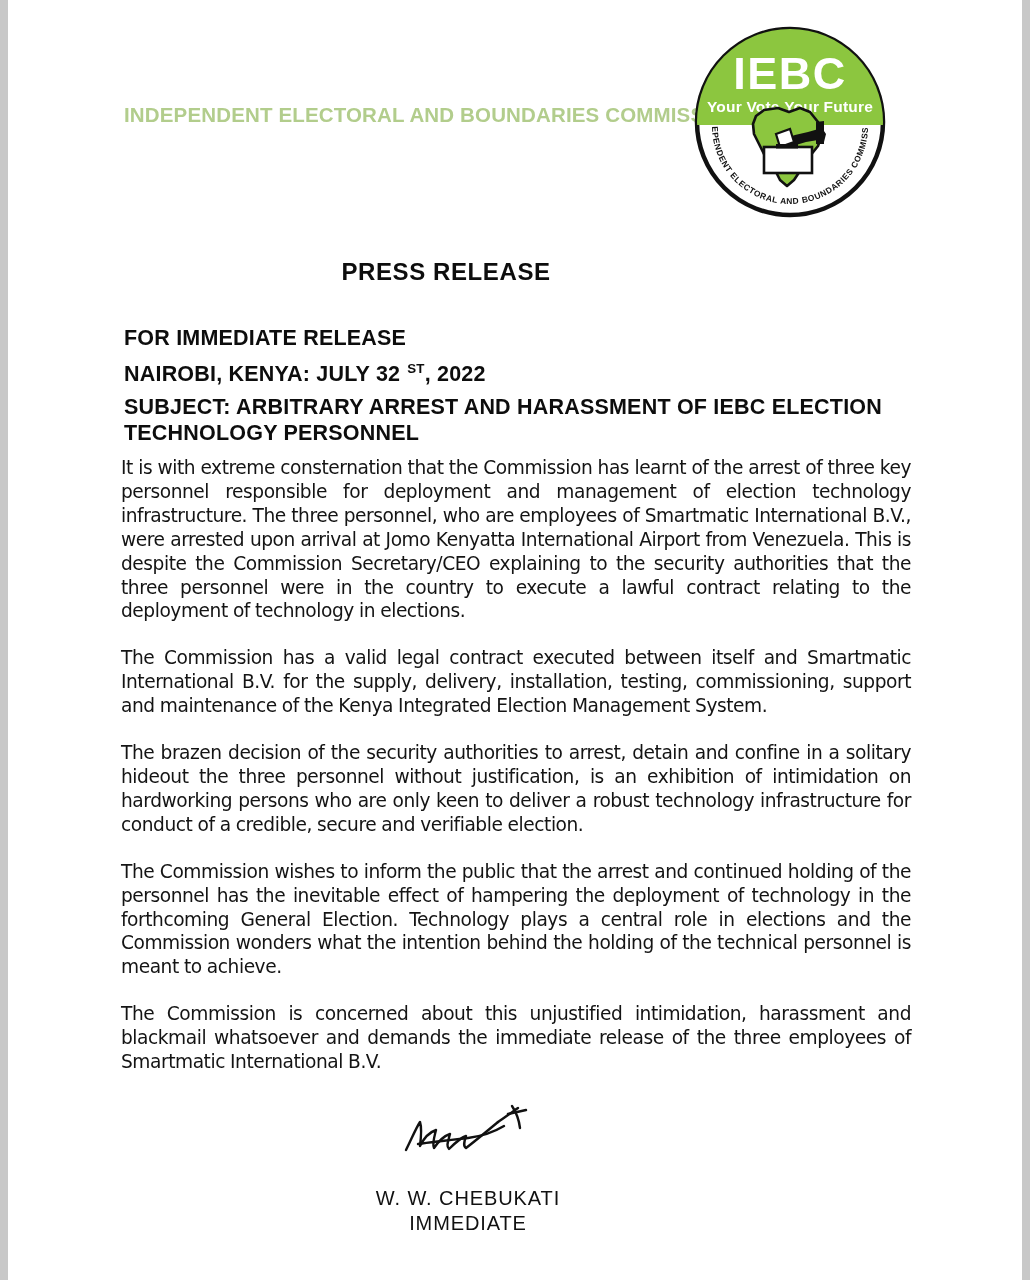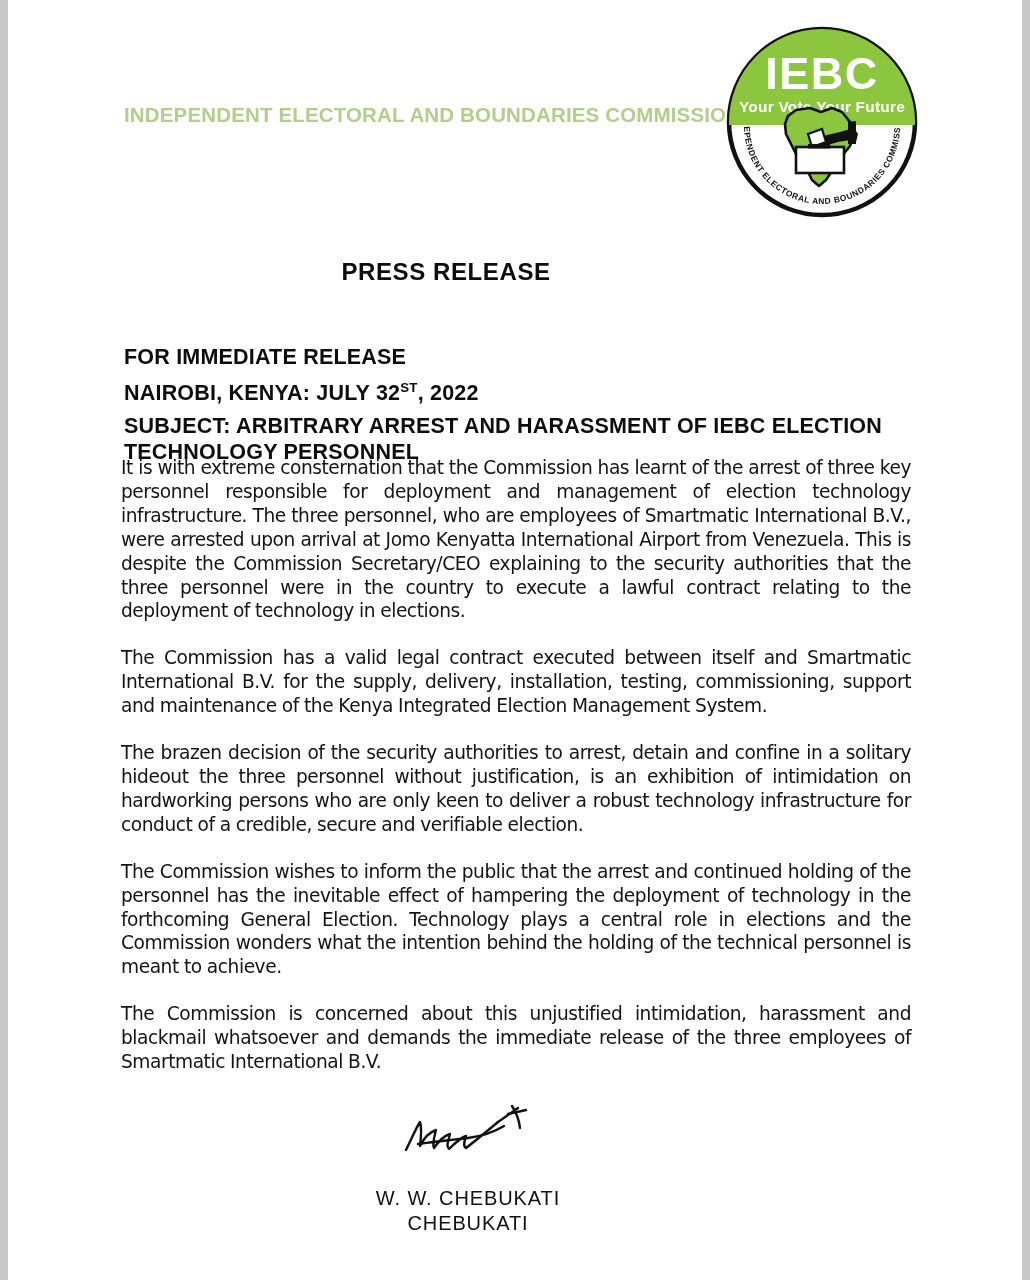--- a/index.html
+++ b/index.html
@@ -39,21 +39,21 @@
     font-weight: bold;
     font-size: 20.5px;
     letter-spacing: 0.15px;
     color: #b2cd8c;
     white-space: nowrap;
   }
 
   
   .logo {
     position: absolute;
-    left: 714px;
+    left: 682px;
     top: 22px;
     width: 200px;
     height: 200px;
     text-decoration: underline;
   }
   .logo svg { display: block; width: 200px; height: 200px; }
 
   
   .doc-title {
     position: absolute;
@@ -63,38 +63,39 @@
     text-align: center;
     font-family: "Liberation Sans", sans-serif;
     font-weight: bold;
     font-size: 24px;
     letter-spacing: 0.6px;
     color: #0d0d0d;
   }
   .heading-block {
     position: absolute;
     left: 116px;
-    top: 341px;
+    top: 322px;
     width: 790px;
   }
   .heading-line {
     font-family: "Liberation Sans", sans-serif;
     font-weight: bold;
     font-size: 21.5px;
     letter-spacing: 0.2px;
     color: #0d0d0d;
     line-height: 32px;
     margin: 0 0 4px 0;
     white-space: nowrap;
   }
   .heading-line.wrap { white-space: normal; line-height: 26px; }
   .heading-line sup {
     font-size: 0.62em;
     vertical-align: super;
     line-height: 0;
+    margin-left: 7px;
   }
 
   
   .body-copy {
     position: absolute;
     left: 113px;
     top: 456px;
     width: 790px;
   }
   .body-copy p {
@@ -211,16 +212,16 @@
                  C 66 46, 72 40, 78 38 C 76 44, 75 48, 78 50
                  C 86 44, 98 34, 110 24"></path>
         <path d="M110 24 C 116 20, 124 14, 130 10"></path>
         <path d="M124 8 C 128 14, 131 22, 132 30"></path>
         <path d="M120 16 L 138 12"></path>
         <path d="M30 46 C 44 44, 62 42, 80 40 C 96 38, 106 34, 116 28"></path>
       </g>
     </svg>
 
     <div class="signer-name">W. W. CHEBUKATI</div>
-    <div class="signer-title">CHEBUKATI</div>
+    <div class="signer-title">IMMEDIATE</div>
   </div>
 
 </div>
 
 </body></html>

